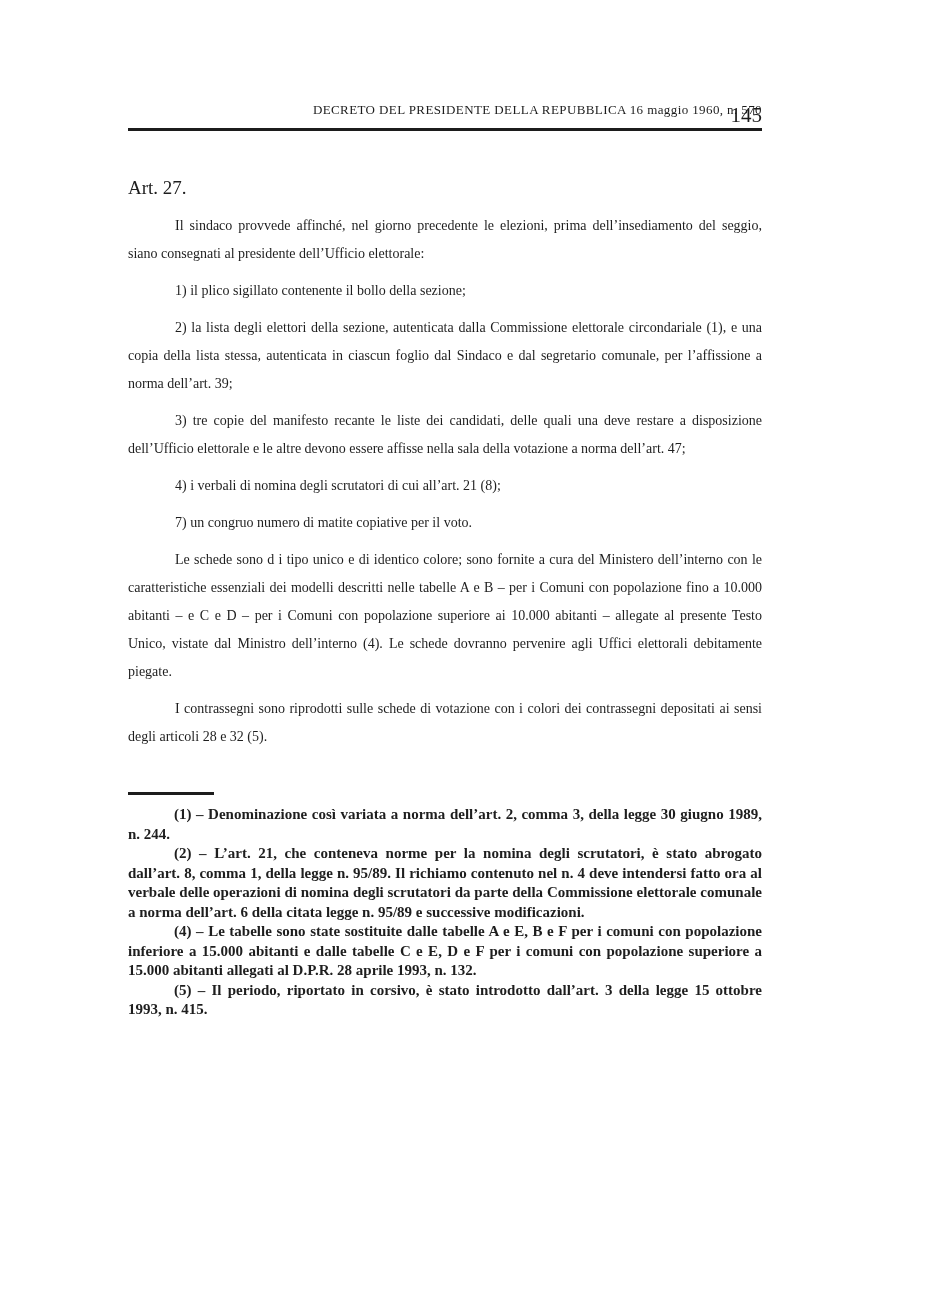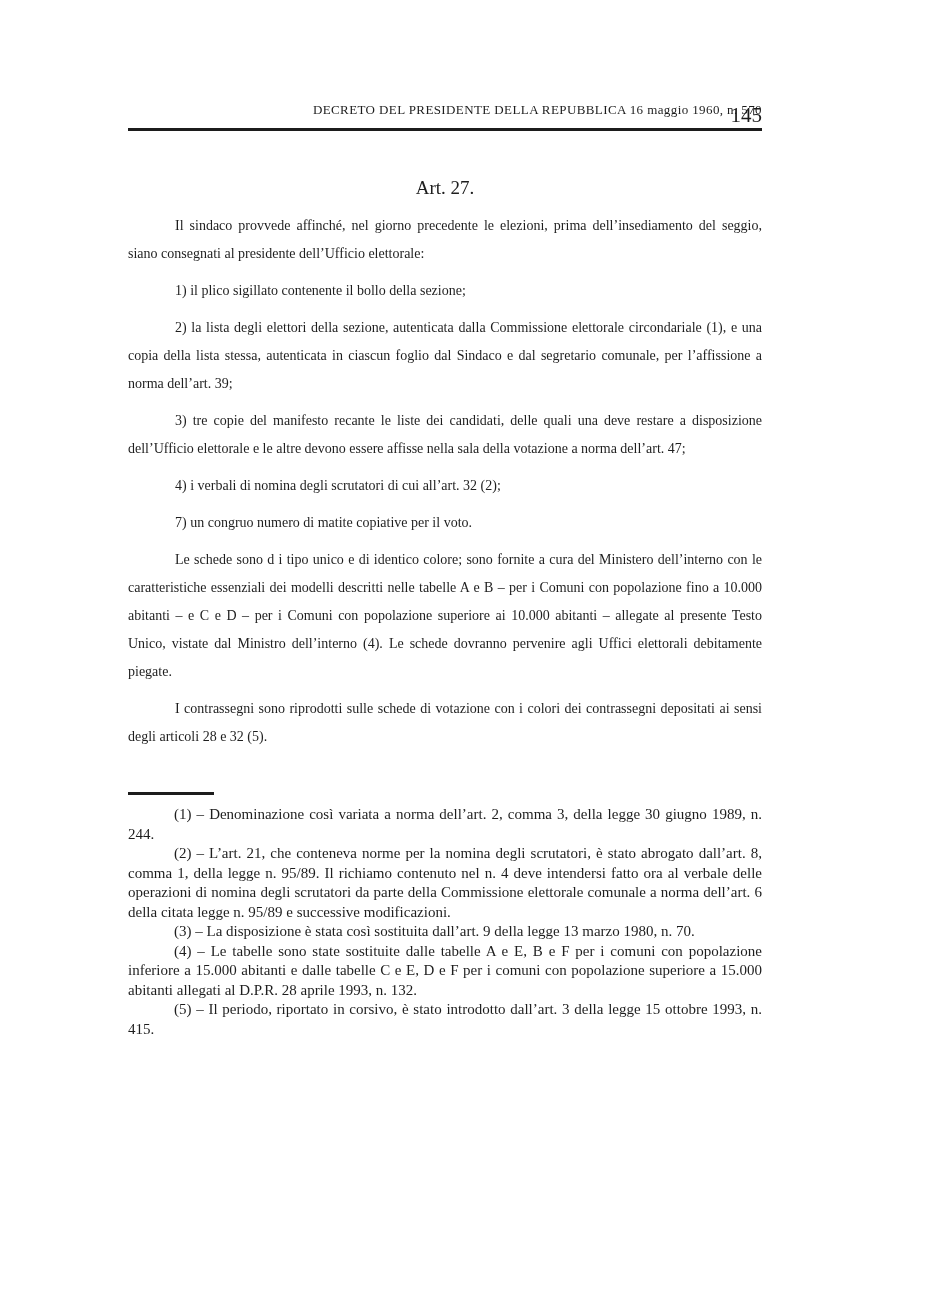--- a/index.html
+++ b/index.html
@@ -48,35 +48,36 @@
     right: 0;
     bottom: 2px;
     font-size: 21px;
     line-height: 22px;
     color: #1c1c1c;
   }
   
   .article-heading {
     font-size: 19px;
     font-weight: normal;
-    text-align: center;
+    text-align: left;
     margin: 44px 0 11px 0;
     line-height: 26px;
   }
   .para {
     font-size: 14px;
     line-height: 28px;
     text-align: justify;
     text-indent: 47px;
     margin: 9px 0;
     color: #1e1e1e;
   }
   
   .footnotes {
     margin-top: 41px;
+    font-weight: bold;
   }
   .footnote-rule {
     width: 86px;
     height: 3px;
     background: #1c1c1c;
     margin-bottom: 10px;
   }
   .footnote {
     font-size: 15px;
     line-height: 19.5px;
@@ -97,29 +98,28 @@
       <div class="page-number">145</div>
     </header>
 
     <main>
       <h1 class="article-heading">Art. 27.</h1>
 
       <p class="para">Il sindaco provvede affinché, nel giorno precedente le elezioni, prima dell’insediamento del seggio, siano consegnati al presidente dell’Ufficio elettorale:</p>
       <p class="para">1) il plico sigillato contenente il bollo della sezione;</p>
       <p class="para">2) la lista degli elettori della sezione, autenticata dalla Commissione elettorale circondariale (1), e una copia della lista stessa, autenticata in ciascun foglio dal Sindaco e dal segretario comunale, per l’affissione a norma dell’art. 39;</p>
       <p class="para">3) tre copie del manifesto recante le liste dei candidati, delle quali una deve restare a disposizione dell’Ufficio elettorale e le altre devono essere affisse nella sala della votazione a norma dell’art. 47;</p>
-      <p class="para">4) i verbali di nomina degli scrutatori di cui all’art. 32 (2);</p>
+      <p class="para">4) i verbali di nomina degli scrutatori di cui all’art. 21 (8);</p>
       <p class="para">7) un congruo numero di matite copiative per il voto.</p>
       <p class="para">Le schede sono d i tipo unico e di identico colore; sono fornite a cura del Ministero dell’interno con le caratteristiche essenziali dei modelli descritti nelle tabelle A e B – per i Comuni con popolazione fino a 10.000 abitanti – e C e D – per i Comuni con popolazione superiore ai 10.000 abitanti – allegate al presente Testo Unico, vistate dal Ministro dell’interno (4). Le schede dovranno pervenire agli Uffici elettorali debitamente piegate.</p>
       <p class="para">I contrassegni sono riprodotti sulle schede di votazione con i colori dei contrassegni depositati ai sensi degli articoli 28 e 32 (5).</p>
     </main>
 
     <footer class="footnotes">
       <div class="footnote-rule"></div>
       <p class="footnote">(1) – Denominazione così variata a norma dell’art. 2, comma 3, della legge 30 giugno 1989, n. 244.</p>
       <p class="footnote">(2) – L’art. 21, che conteneva norme per la nomina degli scrutatori, è stato abrogato dall’art. 8, comma 1, della legge n. 95/89. Il richiamo contenuto nel n. 4 deve intendersi fatto ora al verbale delle operazioni di nomina degli scrutatori da parte della Commissione elettorale comunale a norma dell’art. 6 della citata legge n. 95/89 e successive modificazioni.</p>
-      <p class="footnote">(3) – La disposizione è stata così sostituita dall’art. 9 della legge 13 marzo 1980, n. 70.</p>
       <p class="footnote">(4) – Le tabelle sono state sostituite dalle tabelle A e E, B e F per i comuni con popolazione inferiore a 15.000 abitanti e dalle tabelle C e E, D e F per i comuni con popolazione superiore a 15.000 abitanti allegati al D.P.R. 28 aprile 1993, n. 132.</p>
       <p class="footnote">(5) – Il periodo, riportato in corsivo, è stato introdotto dall’art. 3 della legge 15 ottobre 1993, n. 415.</p>
     </footer>
 
   </div>
 </div>
 
 </body></html>

